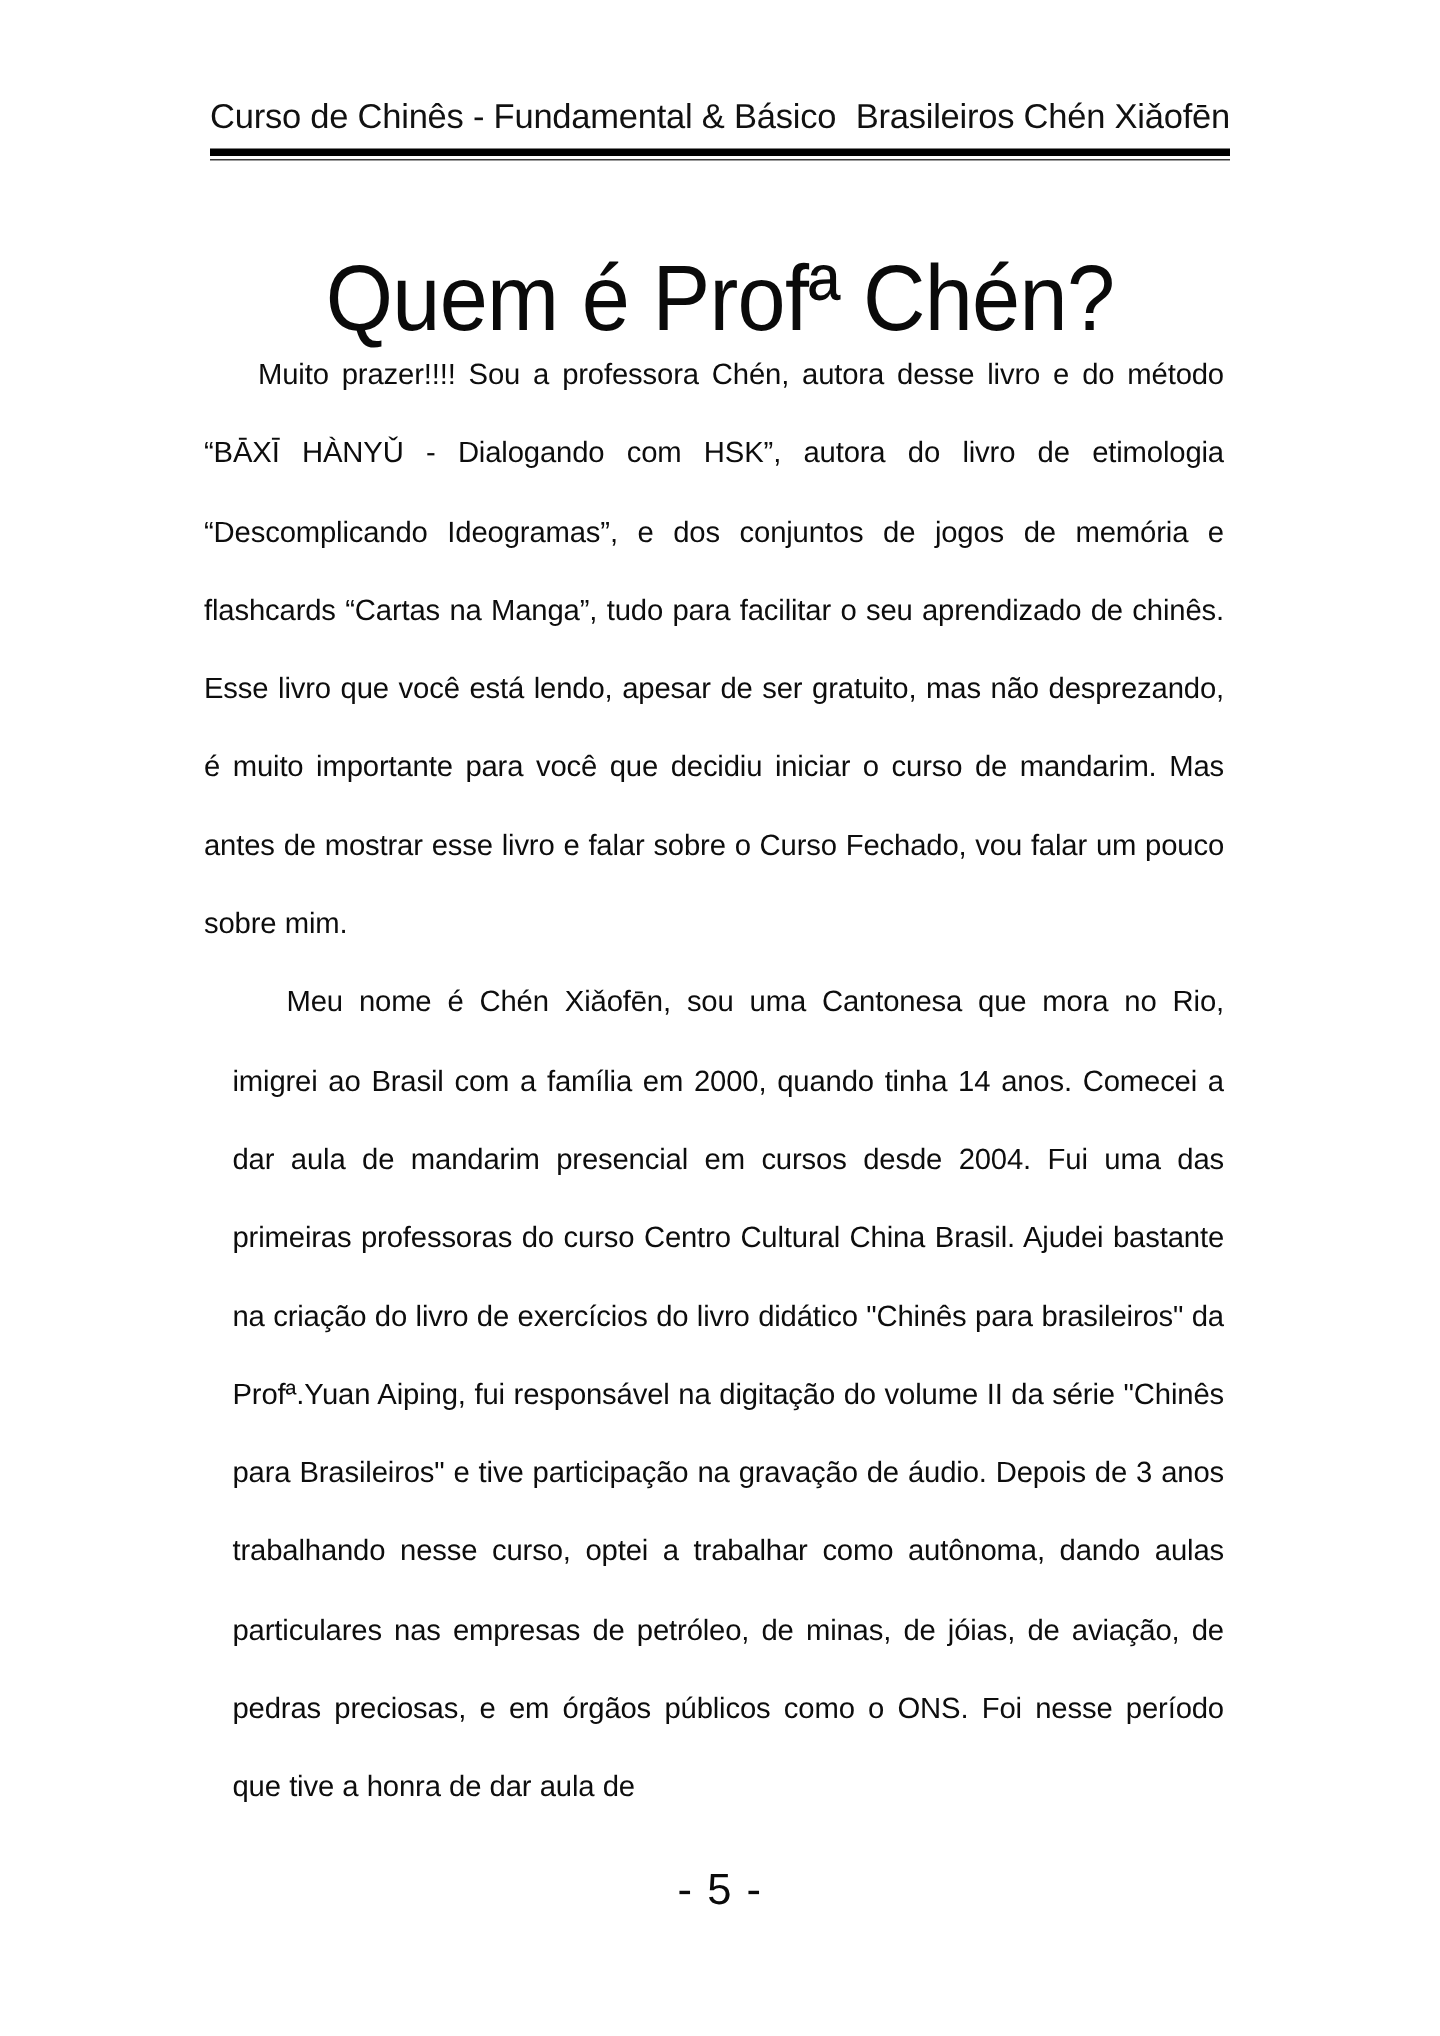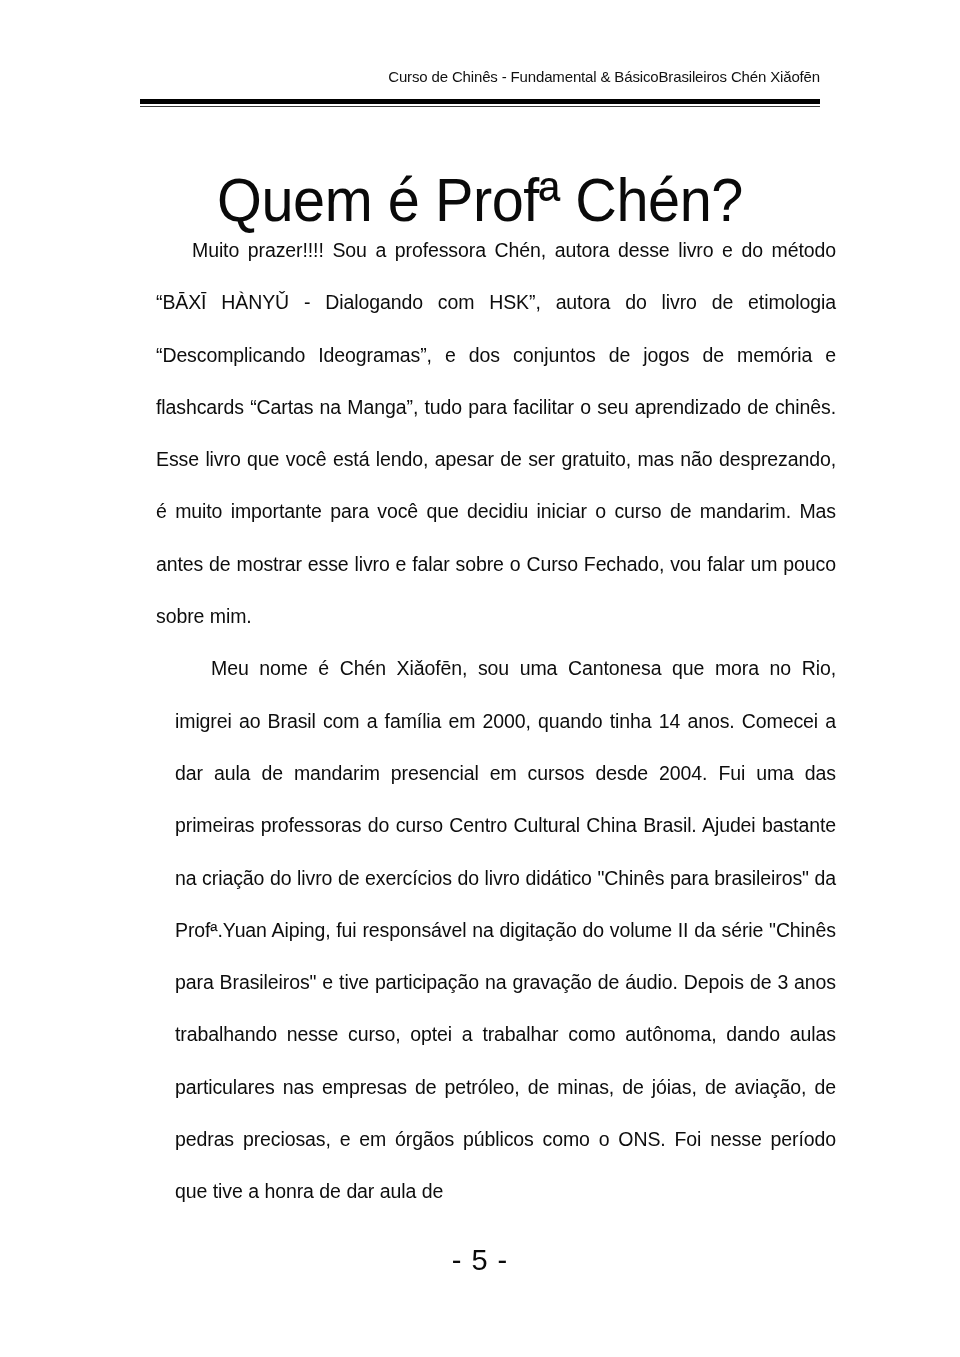--- a/index.html
+++ b/index.html
@@ -21,23 +21,23 @@
     -webkit-font-smoothing: antialiased;
   }
 
   
   .page-header {
     position: absolute;
     left: 140px;
     top: 66px;
     width: 680px;
     display: flex;
-    justify-content: flex-end;
+    justify-content: space-between;
     align-items: baseline;
-    font-size: 15px;
+    font-size: 23px;
     line-height: 22px;
     letter-spacing: -0.15px;
     color: #111111;
     white-space: nowrap;
   }
 
   .header-left,
   .header-right {
     display: block;
   }
@@ -80,21 +80,21 @@
     letter-spacing: -0.5px;
     transform: scaleX(0.93);
     transform-origin: 50% 50%;
     white-space: nowrap;
     color: #0a0a0a;
   }
 
   
   .body-copy {
     position: absolute;
-    left: 156px;
+    left: 136px;
     top: 224px;
     width: 680px;
   }
 
   .body-copy p {
     margin: 0 0 0 0;
     text-align: justify;
     text-align-last: left;
     text-justify: inter-word;
     font-size: 19.5px;

